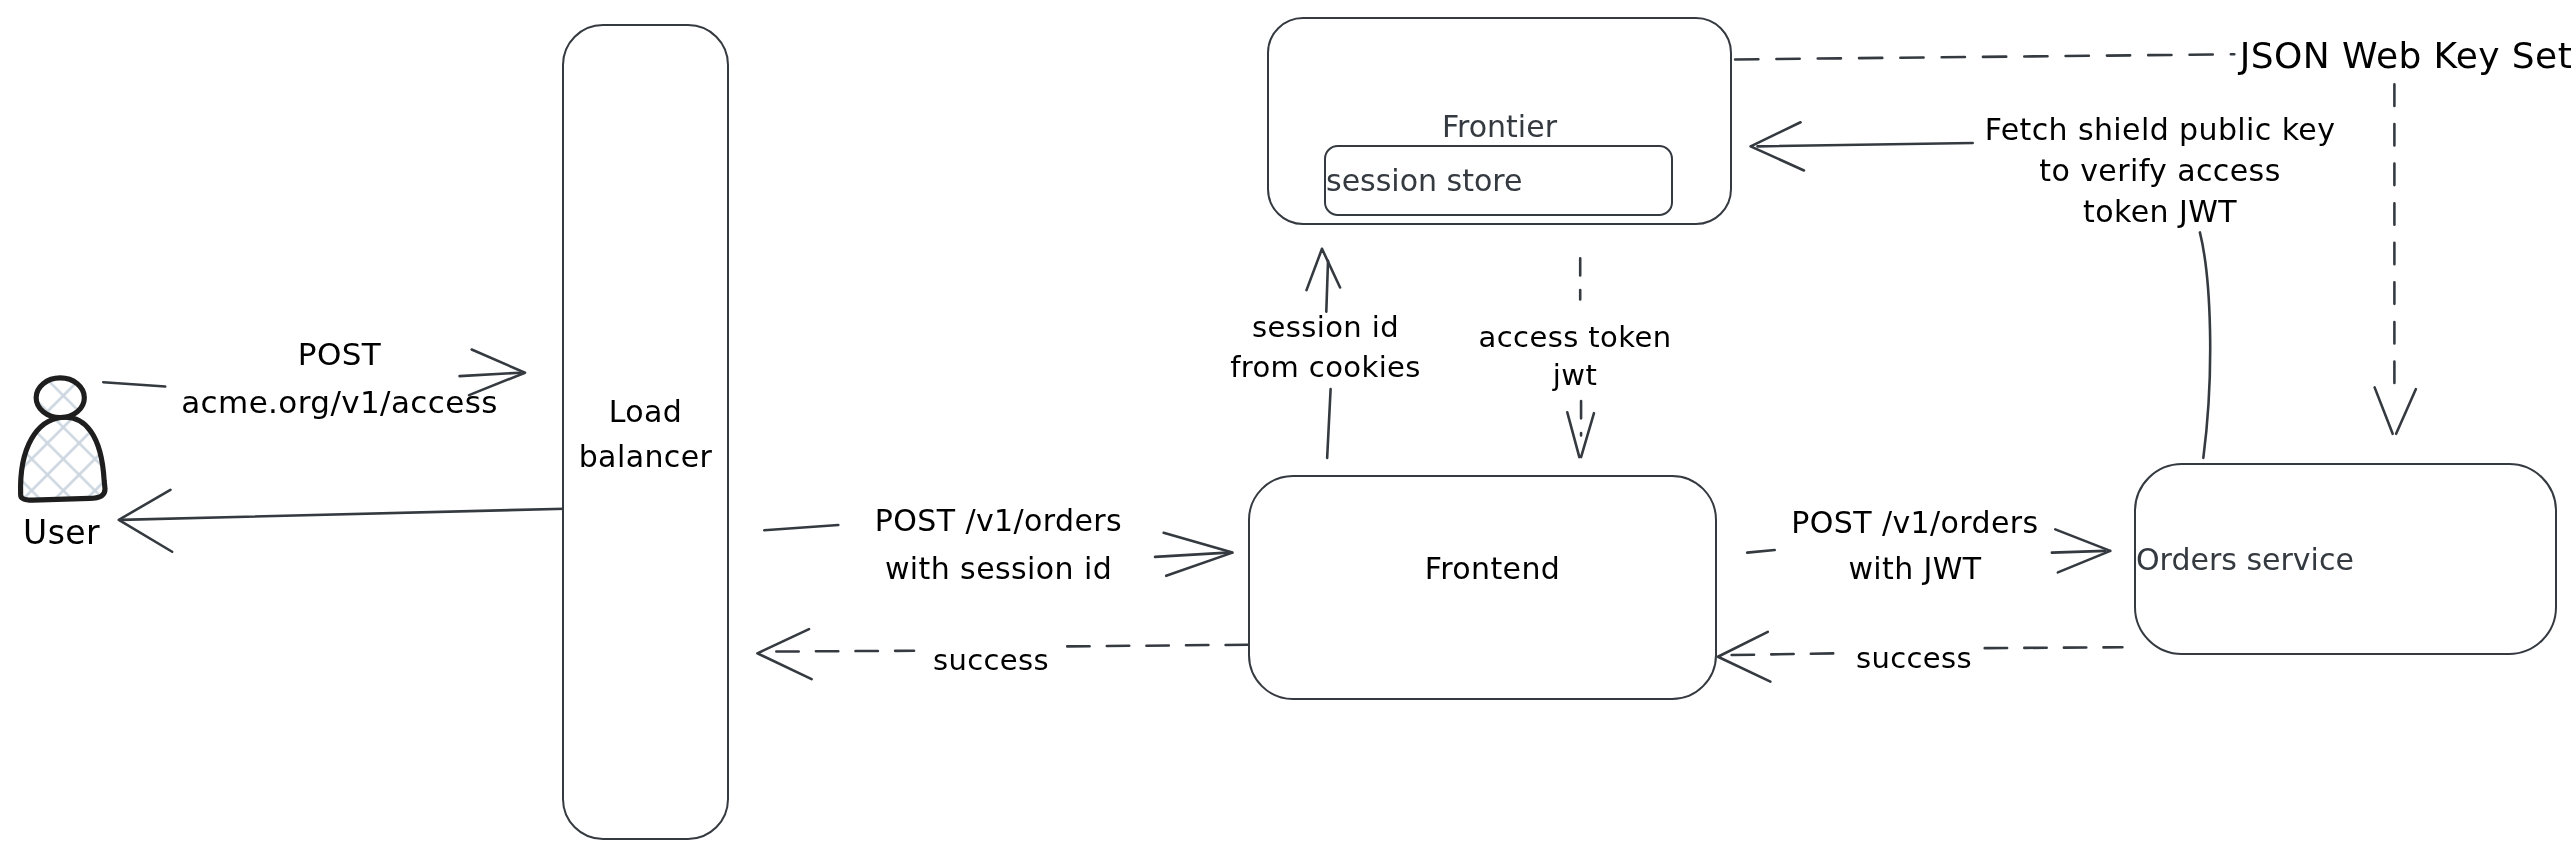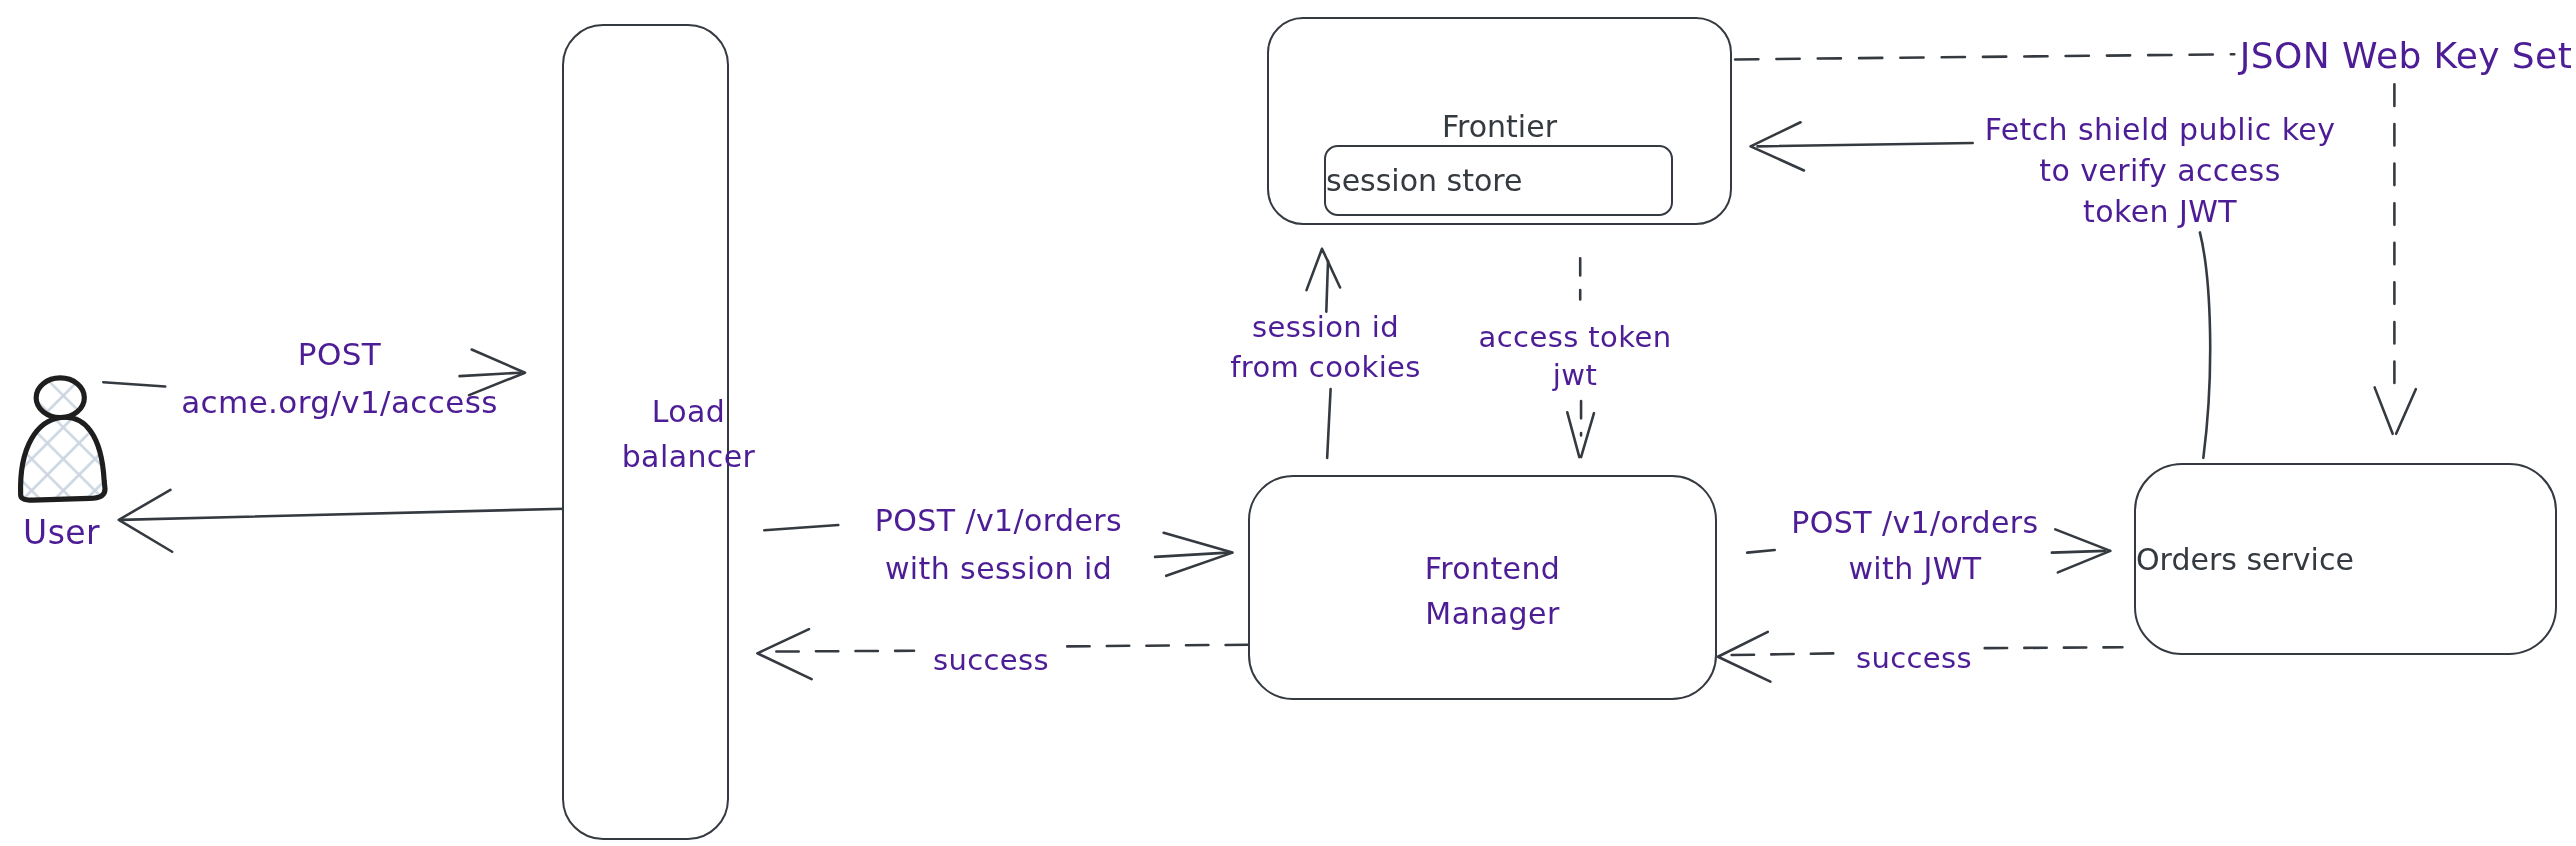--- a/index.html
+++ b/index.html
@@ -17,21 +17,21 @@
     background:#ffffff;
     border:2.6px solid #343a40;
     box-sizing:border-box;
   }
   .label{
     position:absolute;
     text-align:center;
     font-size:30px;
     line-height:45px;
     letter-spacing:0.4px;
-    color:#4c1d95;
+    color:#000000;
     white-space:nowrap;
   }
   .label span{display:block;}
   .node-label{
     position:absolute;left:0;right:0;
     text-align:center;
     font-size:30px;line-height:43px;
     color:#343a40;
   }
   .center-flex{display:flex;align-items:center;}
@@ -105,36 +105,35 @@
 
     <g>
       <path d="M 2292 166 L 2042 170"></path>
       <path d="M 2034 170 L 2092 142 M 2034 170 L 2096 198"></path>
     </g>
 
     <path d="M 2556 270 C 2569 322 2573 432 2560 532"></path>
   </svg>
 
   <div class="node" style="left:562px;top:24px;width:167px;height:816px;border-radius:41px;"></div>
-  <div class="label" style="left:562px;top:389px;width:167px;margin-left:43px;">
+  <div class="label" style="left:562px;top:389px;width:167px;">
     <span>Load</span>
     <span>balancer</span>
   </div>
 
   <div class="node" style="left:1267px;top:17px;width:465px;height:208px;border-radius:36px;padding-left:8px;">
     <div class="node-label" style="top:86px;">Frontier</div>
     <div class="node center-flex" style="left:55px;top:126px;width:349px;height:71px;border-radius:13.8px;border-width:2.2px;">
       <span style="font-size:30px;">session store</span>
     </div>
   </div>
 
   <div class="node" style="left:1248px;top:475px;width:469px;height:225px;border-radius:45px;"></div>
   <div class="label" style="left:1248px;top:546px;width:489px;">
     <span>Frontend</span>
-    <span>Manager</span>
   </div>
 
   <div class="node center-flex" style="left:2134px;top:463px;width:423px;height:192px;border-radius:48px;">
     <span style="font-size:30px;">Orders service</span>
   </div>
 
   <div class="label" style="left:12px;top:510px;width:99px;font-size:33px;">User</div>
 
   <div class="label" style="left:146px;top:330px;width:387px;line-height:48px;font-size:31px;">
     <span>POST</span>

